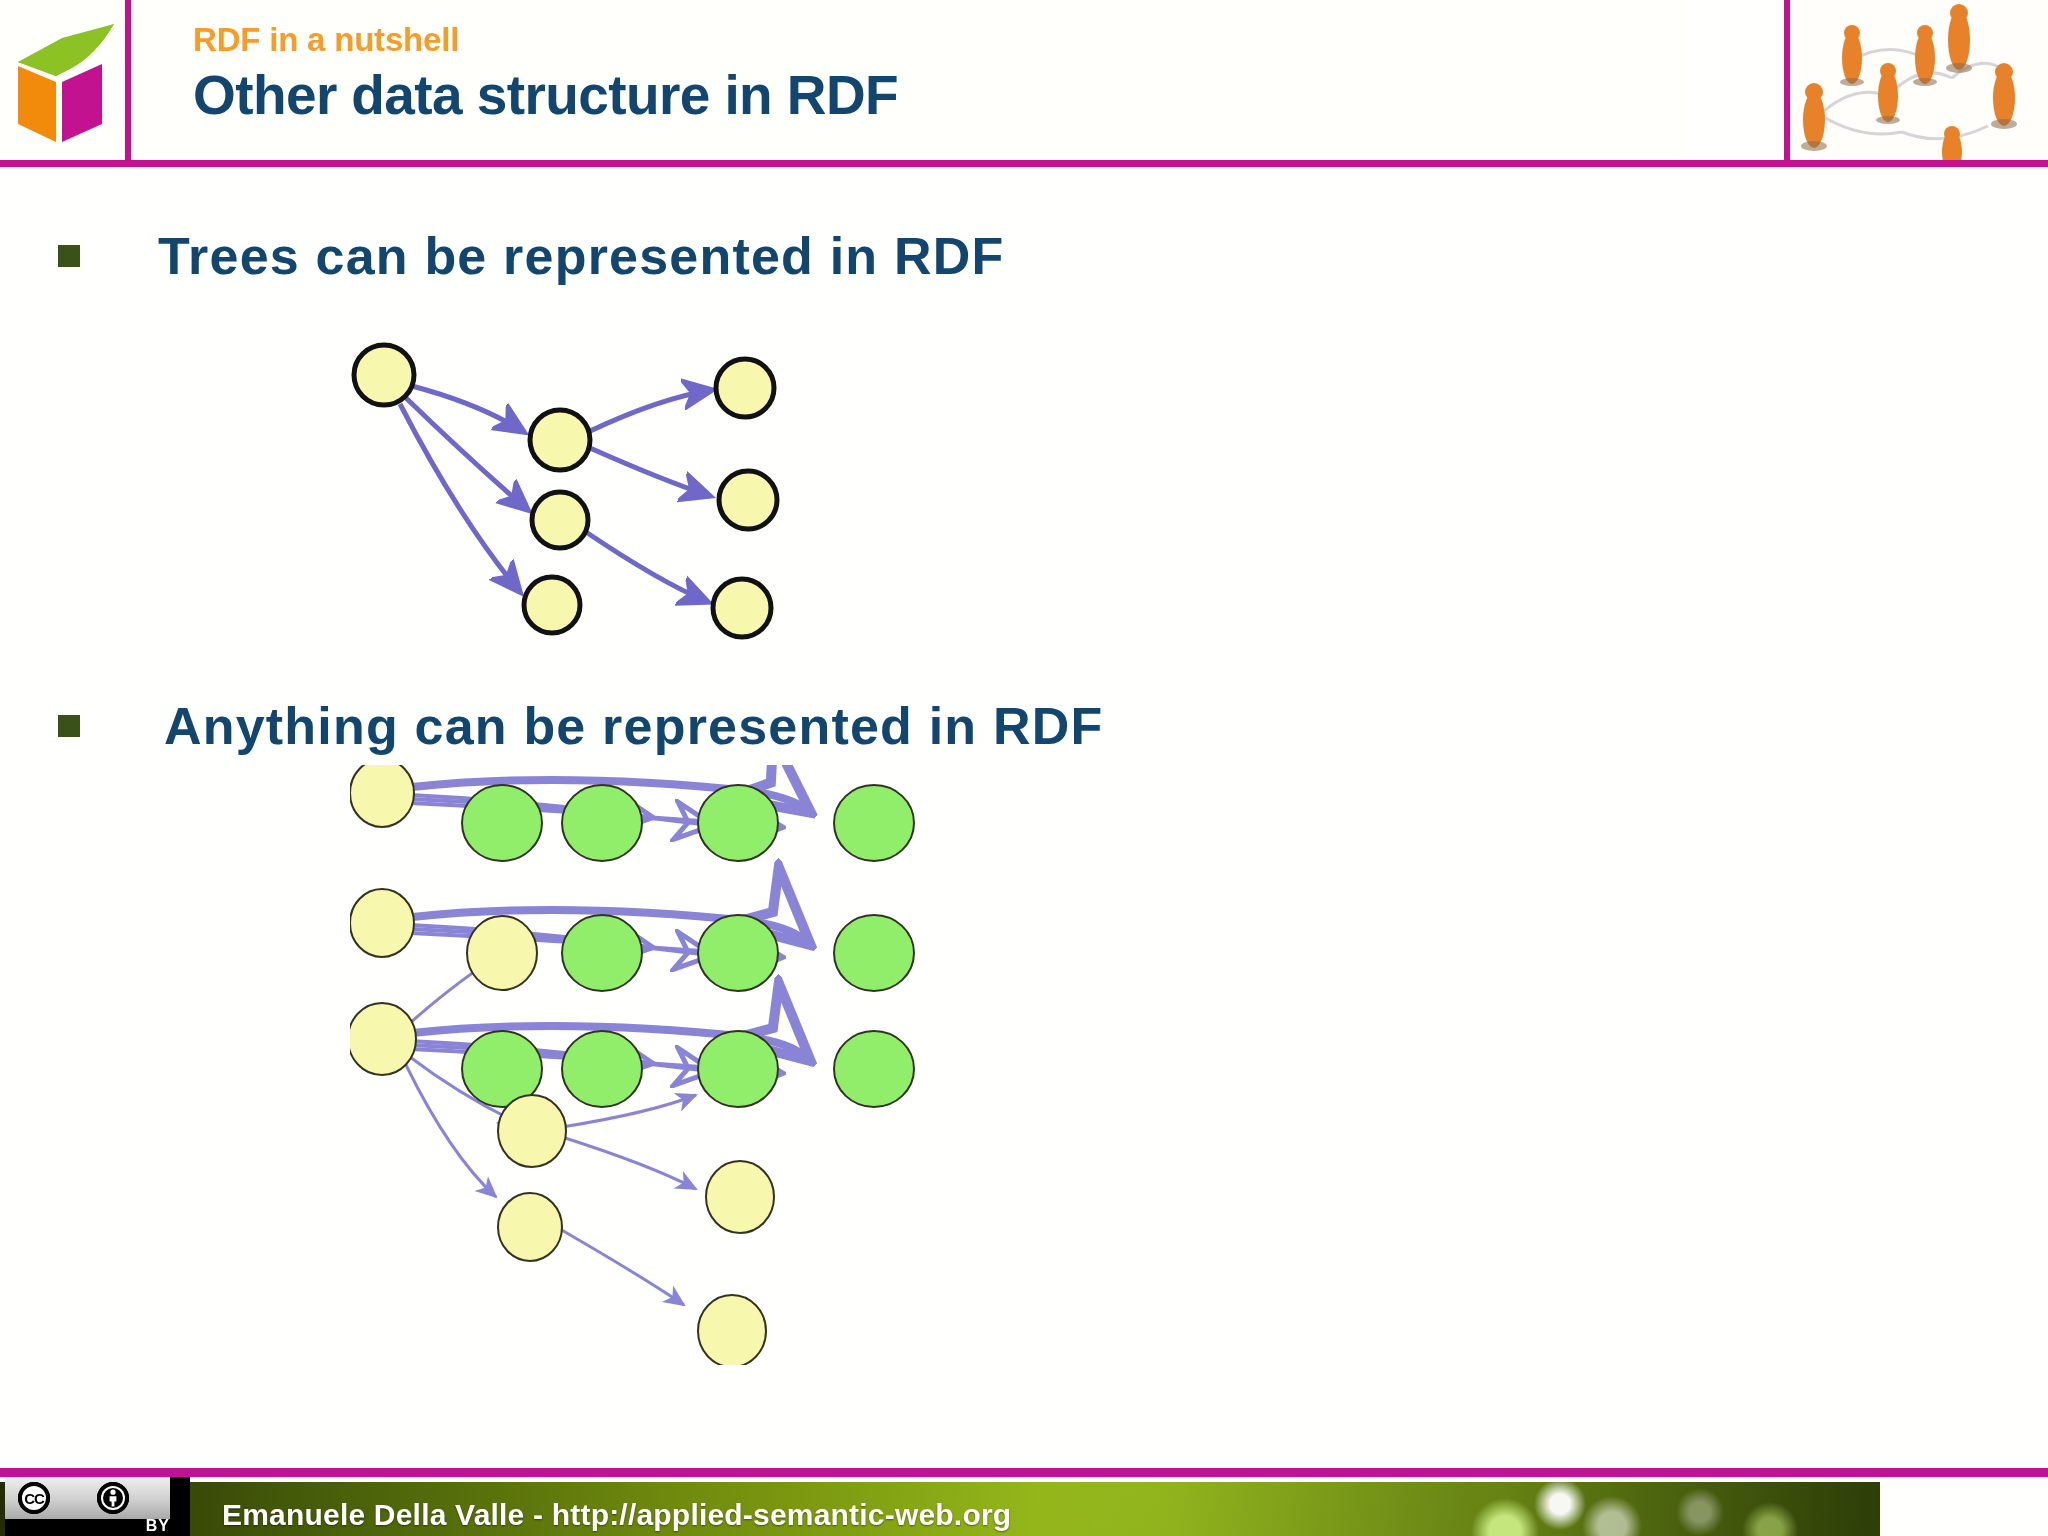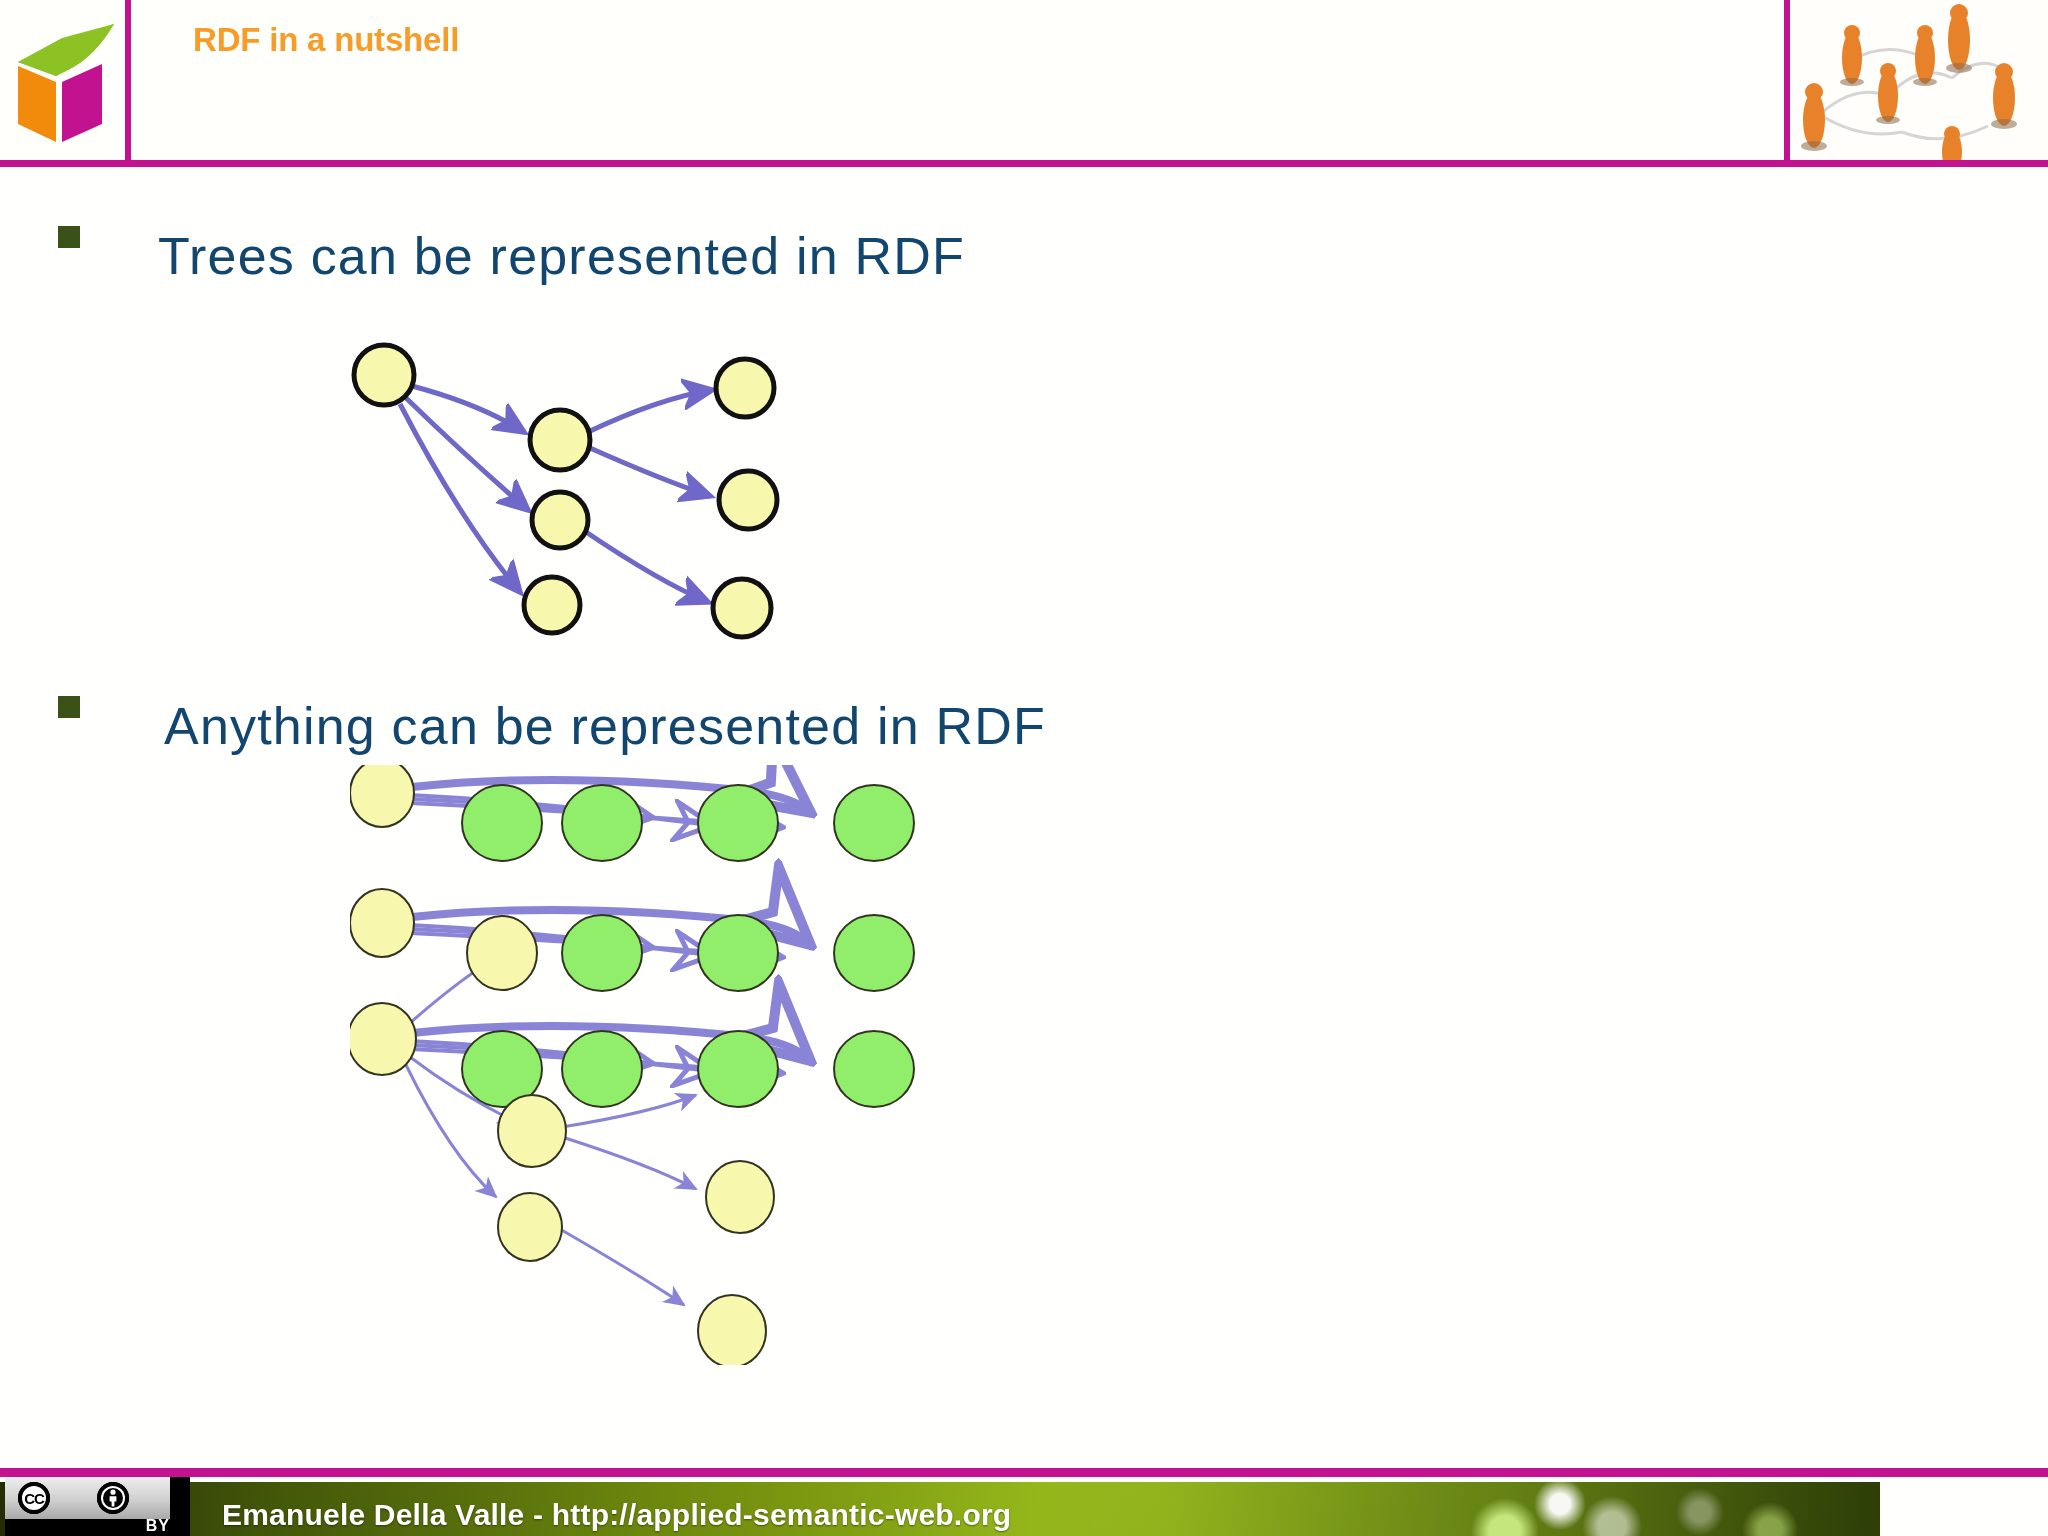--- a/index.html
+++ b/index.html
@@ -90,21 +90,22 @@
     width: 256px;
     height: 160px;
     overflow: hidden;
     background: #fffefb;
   }
 
   
   .bullet-row {
     position: absolute;
     display: flex;
-    align-items: flex-start;
+    align-items: center;
+    font-weight: bold;
   }
   .bullet-marker {
     width: 22px;
     height: 22px;
     background: #3a5217;
     flex: 0 0 auto;
     margin-right: 0;
   }
   .bullet-text {
     color: #12466e;
@@ -246,20 +247,21 @@
         <path d="M8 54 L46 68 L58 62 C78 52 92 36 104 16 L70 28 Z" fill="#8cc223"></path>
 
         <path d="M8 58 L46 74 L46 134 L8 116 Z" fill="#f28b0c"></path>
 
         <path d="M52 74 L92 56 L92 116 L52 134 Z" fill="#c2128f"></path>
       </svg>
     </div>
 
     <div class="title-block">
       <div class="kicker">RDF in a nutshell</div>
+      <div class="maintitle">Other data structure in RDF</div>
     </div>
 
     <div class="header-divider-v"></div>
 
     <div class="header-art">
       <svg width="256" height="160" viewBox="0 0 256 160">
         <rect width="256" height="160" fill="#fffefb"></rect>
 
         <g stroke="#cfcfcf" stroke-width="3" fill="none" opacity="0.85">
           <path d="M22 120 Q60 82 96 96"></path>

